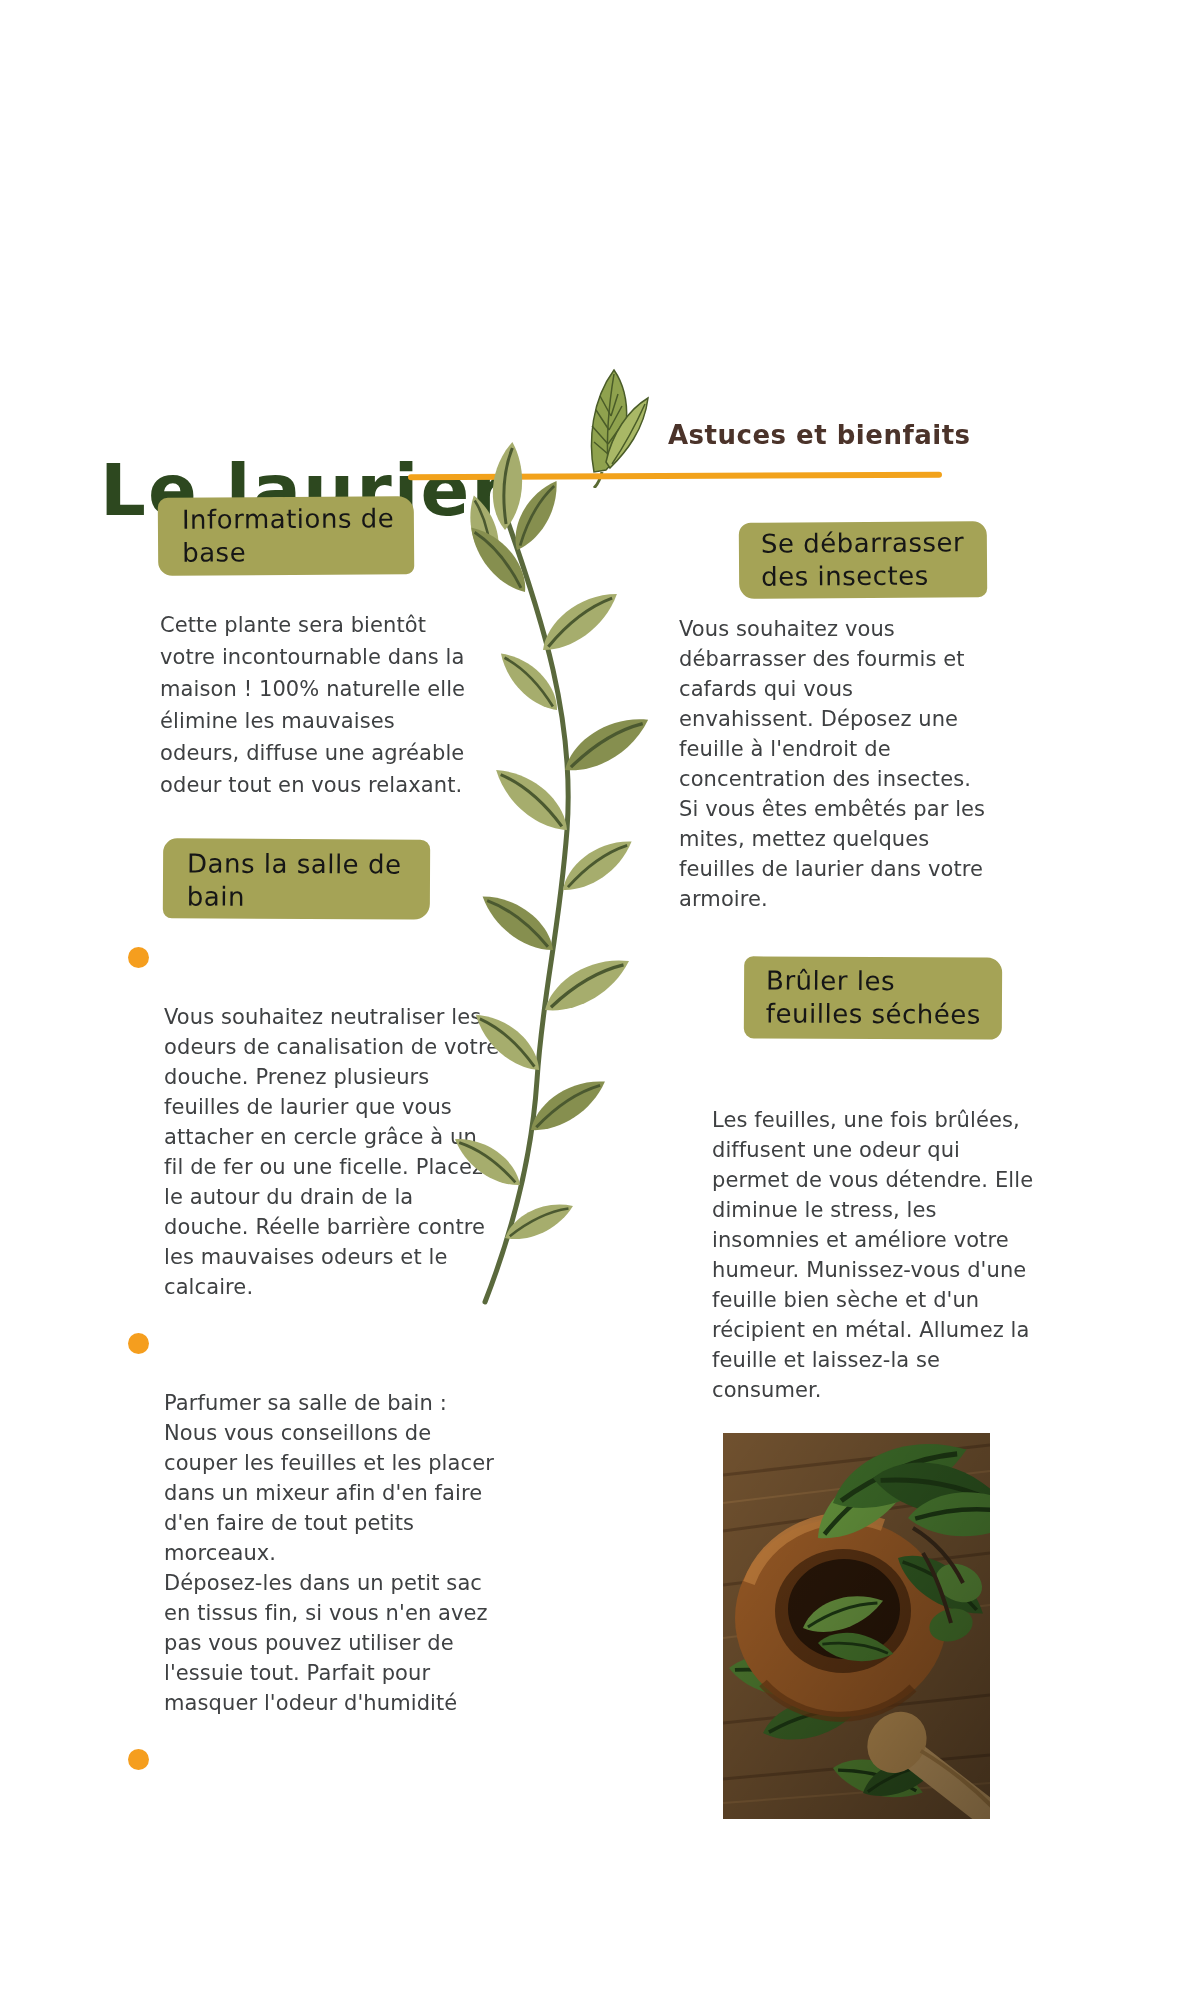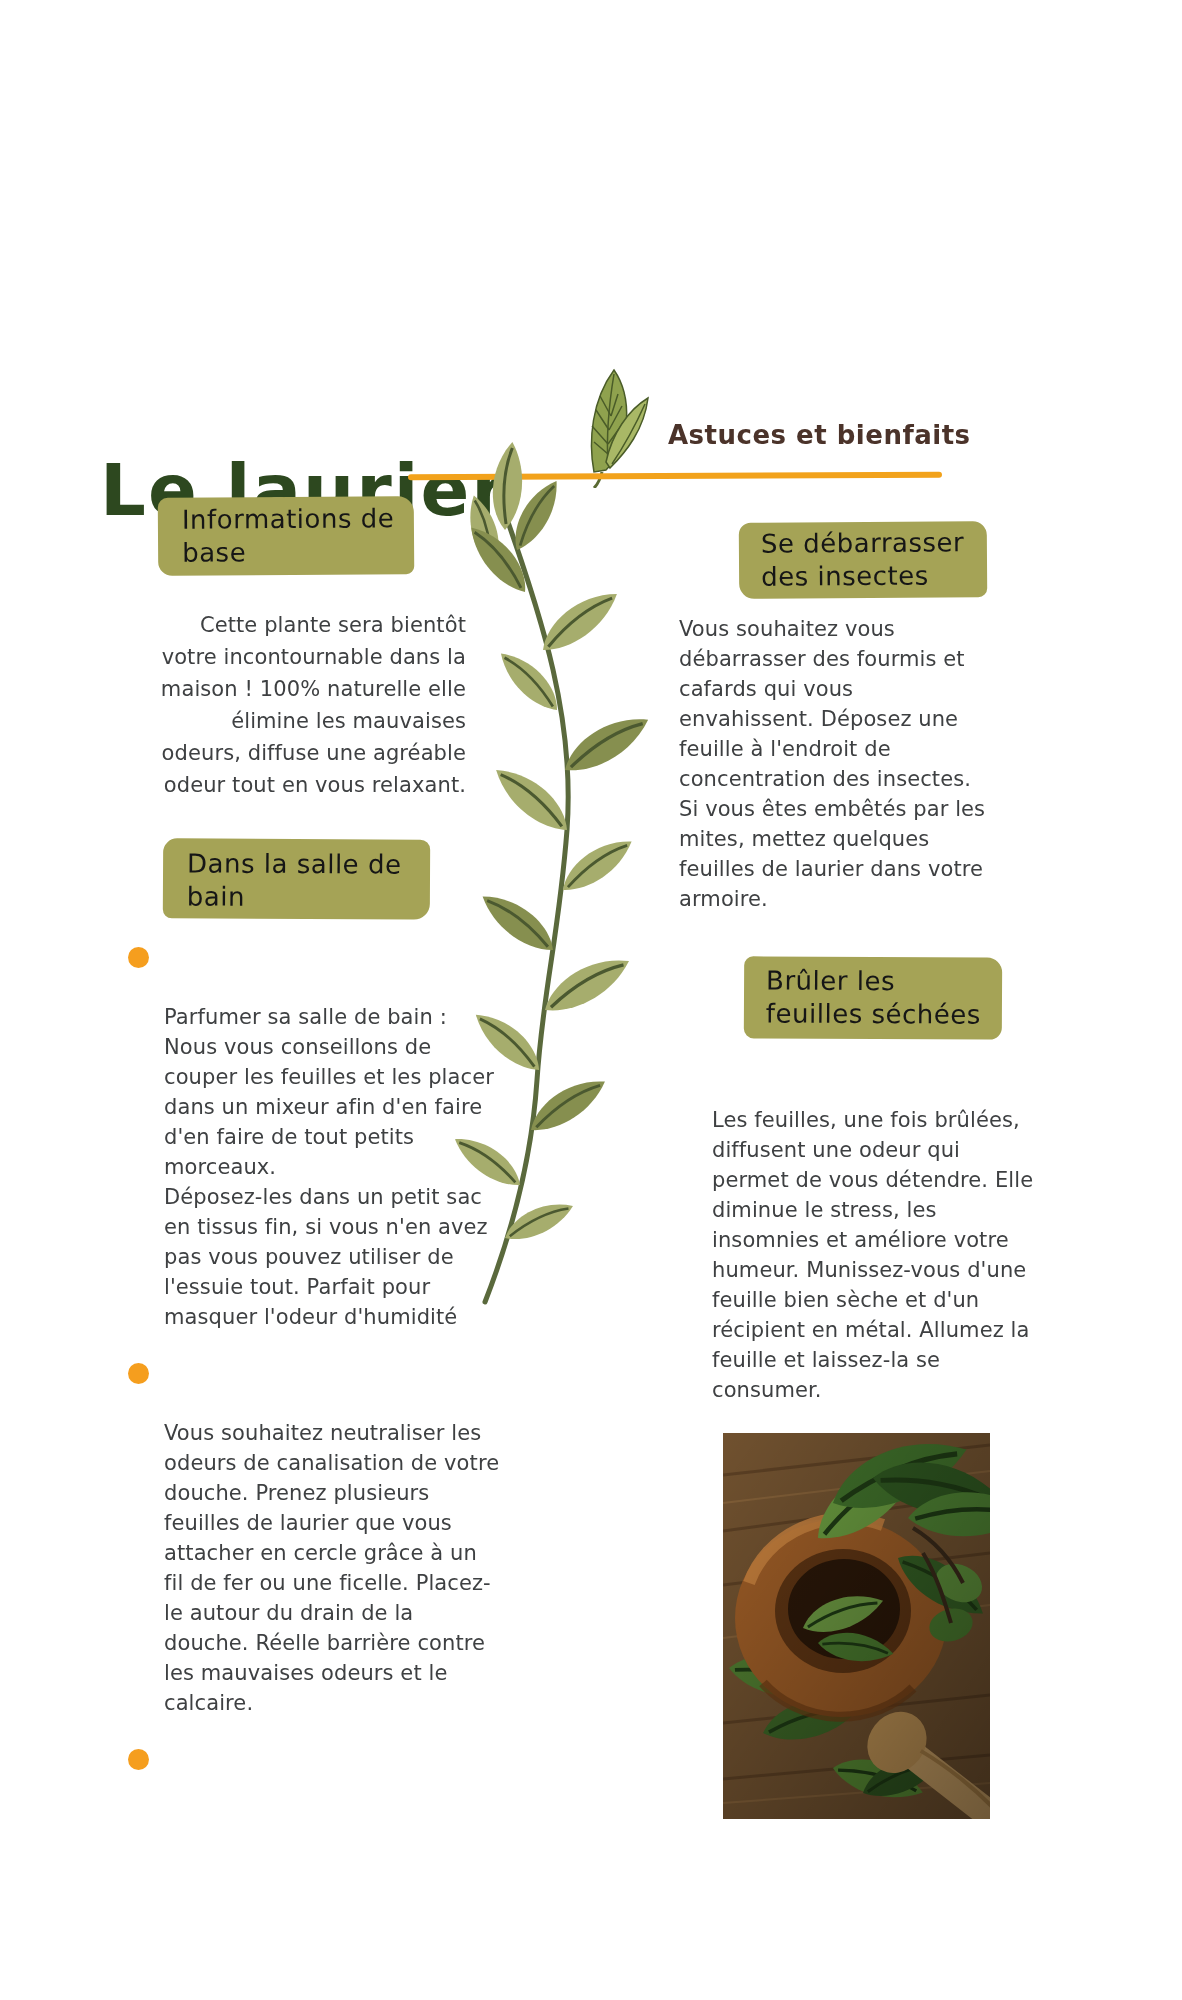--- a/index.html
+++ b/index.html
@@ -36,21 +36,21 @@
   .box-bain{left:163px;top:839px;width:267px;height:80px;padding:9px 8px 0 24px;
     border-radius:14px 10px 16px 9px;transform:rotate(.3deg);}
   .box-insectes{left:739px;top:522px;width:248px;height:76px;padding:5px 6px 0 22px;
     border-radius:12px 14px 9px 15px;transform:rotate(-.4deg);}
   .box-bruler{left:744px;top:957px;width:258px;height:82px;padding:8px 6px 0 22px;
     border-radius:9px 15px 12px 10px;transform:rotate(.3deg);}
   
   .para{
     font-size:21px;line-height:32px;white-space:pre-line;letter-spacing:.1px;
   }
-  .para-info{left:160px;top:588px;width:306px;text-align:right;}
+  .para-info{left:160px;top:588px;width:306px;}
   .para-insectes{left:679px;top:594px;width:312px;line-height:30px;margin-top:20px;}
   .para-bruler{left:712px;top:1084px;width:322px;line-height:30px;}
   
   .tips{left:128px;top:942px;width:372px;list-style:none;margin:0;padding:0;}
   .tips li{
     position:relative;padding-left:36px;margin:0 0 26px 0;
     font-size:21px;line-height:30px;white-space:pre-line;letter-spacing:.1px;
   }
   .dot{
     position:absolute;left:0;top:5px;width:21px;height:21px;border-radius:50%;
@@ -88,27 +88,27 @@
 
   <p class="abs para para-info">Cette plante sera bientôt votre incontournable dans la maison ! 100% naturelle elle élimine les mauvaises odeurs, diffuse une agréable odeur tout en vous relaxant.</p>
 
   <div class="abs hbox box-bain">
     <span>Dans la salle de bain</span>
   </div>
 
   <ul class="abs tips">
     <li>
       <span class="dot"></span>
+      <span>Vous souhaitez neutraliser les odeurs de canalisation de votre douche. Prenez plusieurs feuilles de laurier que vous attacher en cercle grâce à un fil de fer ou une ficelle. Placez-le autour du drain de la douche. Réelle barrière contre les mauvaises odeurs et le calcaire.</span>
+    </li>
+    <li>
+      <span class="dot"></span>
       <span>Parfumer sa salle de bain :
 Nous vous conseillons de couper les feuilles et les placer dans un mixeur afin d'en faire d'en faire de tout petits morceaux.
 Déposez-les dans un petit sac en tissus fin, si vous n'en avez pas vous pouvez utiliser de l'essuie tout. Parfait pour masquer l'odeur d'humidité</span>
-    </li>
-    <li>
-      <span class="dot"></span>
-      <span>Vous souhaitez neutraliser les odeurs de canalisation de votre douche. Prenez plusieurs feuilles de laurier que vous attacher en cercle grâce à un fil de fer ou une ficelle. Placez-le autour du drain de la douche. Réelle barrière contre les mauvaises odeurs et le calcaire.</span>
     </li>
     <li>
       <span class="dot"></span>
     </li>
   </ul>
 
   <svg class="abs branch" viewBox="0 0 300 880">
     <defs>
       <g id="lf">
         <path d="M0,0 C16,-20 56,-28 88,-8 C60,14 22,14 0,0 Z"></path>

